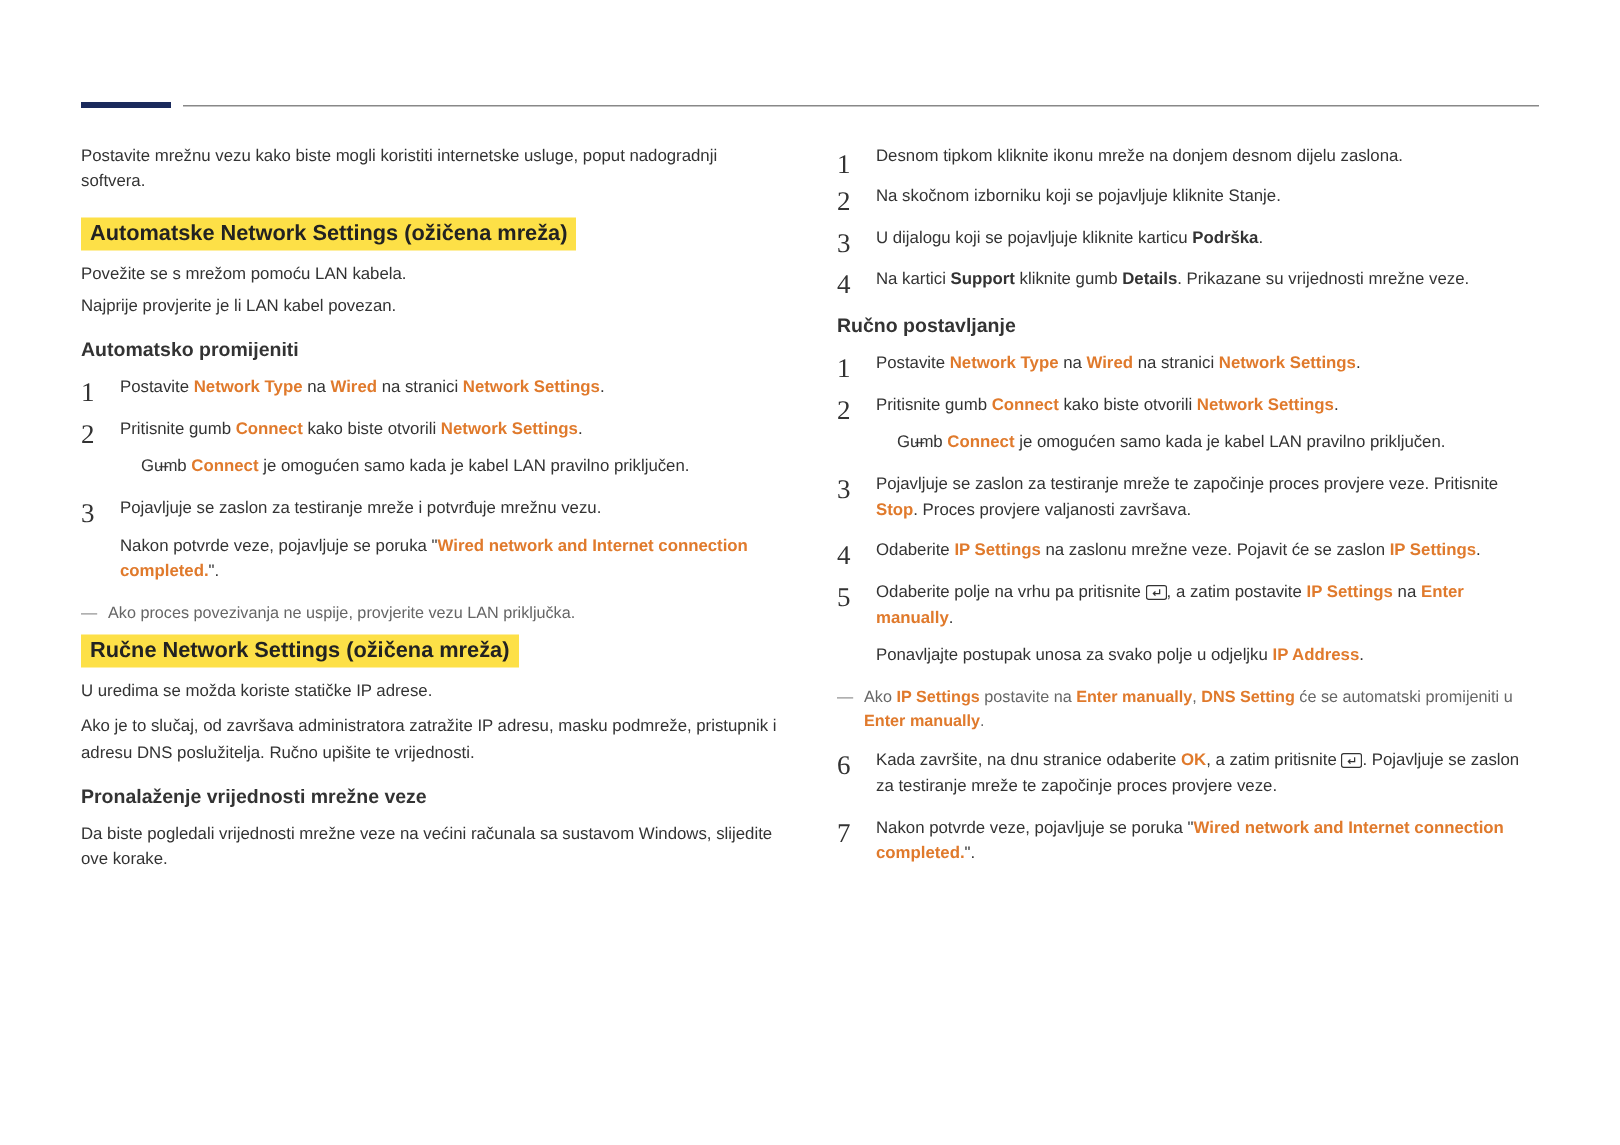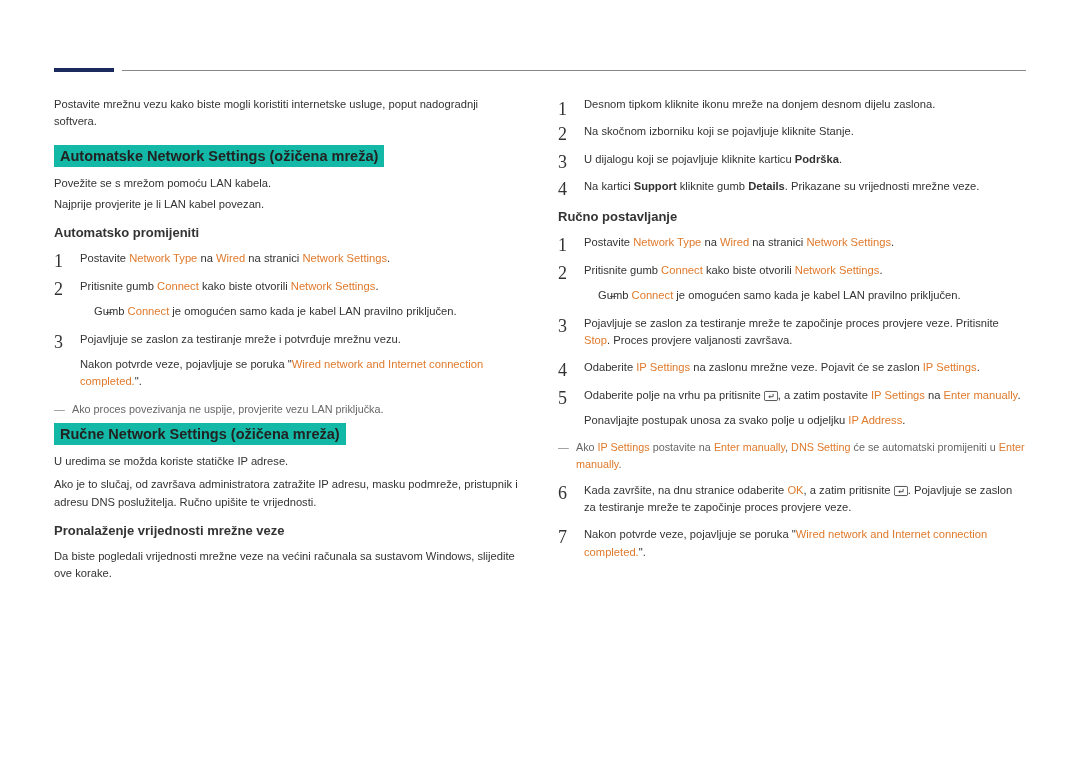--- a/index.html
+++ b/index.html
@@ -31,21 +31,21 @@
     padding: 96px 54px 40px 54px;
     column-count: 2;
     column-gap: 36px;
     column-fill: auto;
     height: 633px;
   }
   p, li, .step { font-size: 11.2px; line-height: 1.55; color: #333; }
   .intro { margin-bottom: 14px; }
   .hl {
     display: inline-block;
-    background: #14b8a6;
+    background: #fde047;
     color: #222;
     font-weight: 700;
     font-size: 14.5px;
     padding: 3px 6px 3px 6px;
     margin-bottom: 8px;
   }
   .sub { margin-bottom: 4px; }
   h3 {
     font-size: 13px;
     font-weight: 700;
@@ -61,21 +61,21 @@
   ol.steps > li::before {
     content: counter(st);
     position: absolute;
     left: 0;
     top: -2px;
     font-size: 18px;
     font-weight: 400;
     color: #333;
     font-family: Georgia, serif;
   }
-  .orange { color: #e07a2c; font-weight: 400; }
+  .orange { color: #e07a2c; font-weight: 700; }
   .bold { font-weight: 700; }
   .substep { padding-left: 40px; margin-bottom: 8px; position: relative; font-size: 11.2px; line-height: 1.55; }
   .substep::before { content: "‒"; position: absolute; left: 26px; top: 0; }
   .note { padding-left: 18px; position: relative; font-size: 10.8px; color: #666; margin-bottom: 6px; line-height: 1.5; }
   .note::before { content: "―"; position: absolute; left: 0; top: 0; color: #888; }
   svg.icon-enter { display: inline-block; vertical-align: middle; width: 14px; height: 12px; }
 </style>
 </head>
 <body>
 

